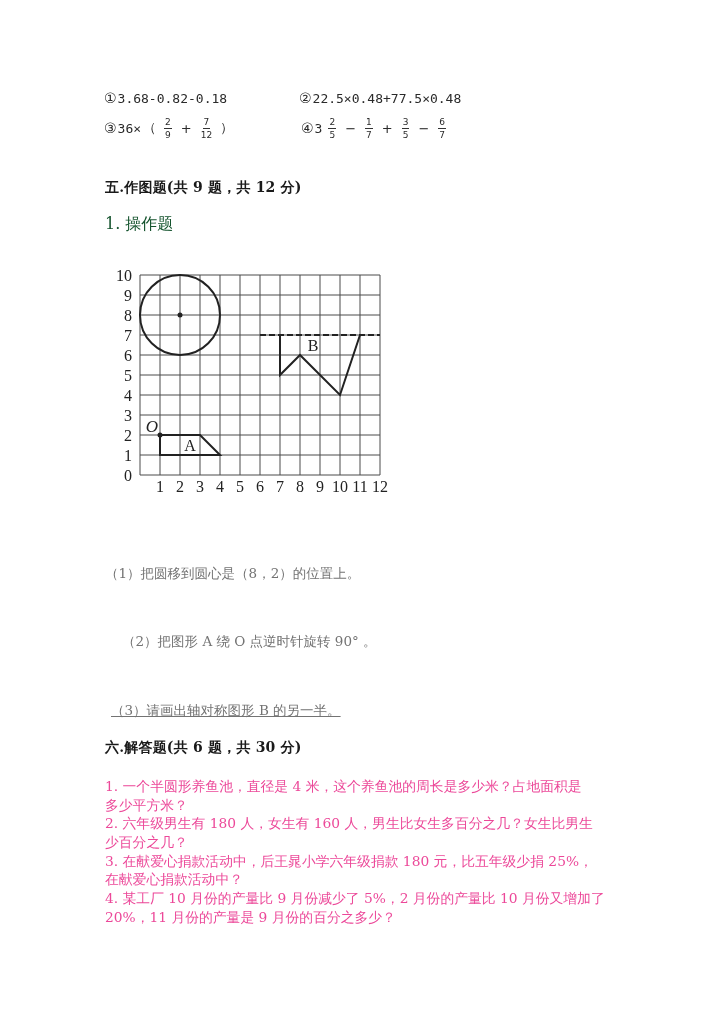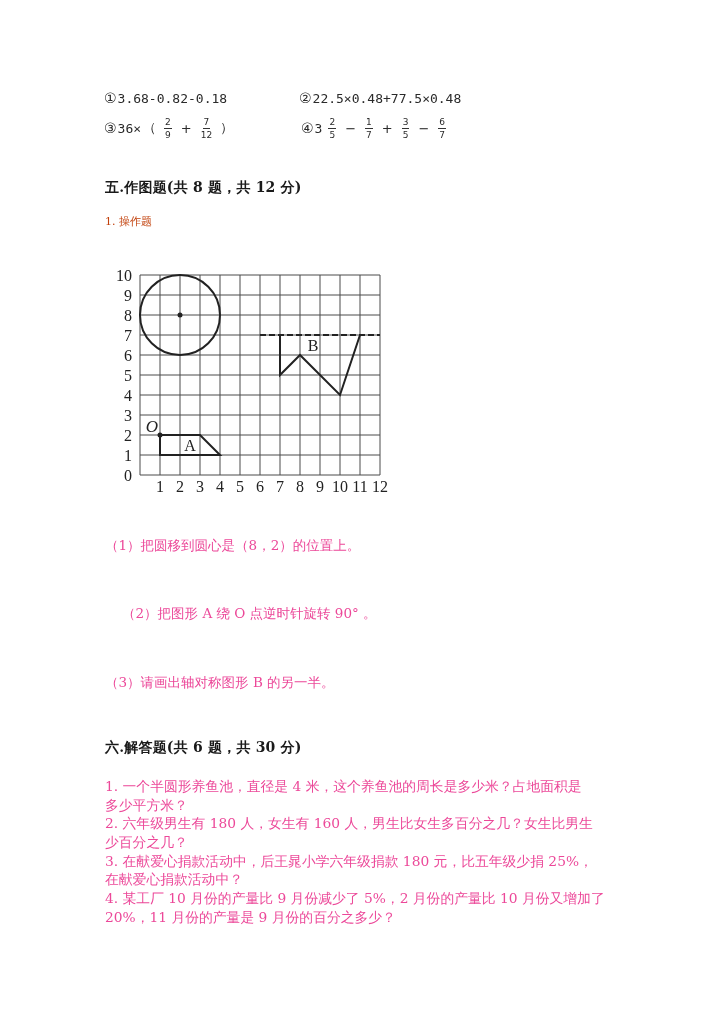--- a/index.html
+++ b/index.html
@@ -24,22 +24,22 @@
     .frac .num { border-bottom: 1px solid #333; padding: 0 1px 1px 1px; }
     .frac .den { padding-top: 1px; }
     .op { margin: 0 3px; font-family: "DejaVu Sans", sans-serif; font-size: 13px; }
     .paren { margin: 0 2px; }
 
     
     .section-heading {
       font-weight: bold; font-size: 14px; color: #1a1a1a; white-space: nowrap;
       letter-spacing: 0.2px;
     }
-    .task-title { font-size: 11px; color: #c2410c; white-space: nowrap; }
-    .subq { font-size: 13.5px; color: #ec4899; white-space: nowrap; }
+    .task-title { font-size: 16px; color: #14532d; white-space: nowrap; }
+    .subq { font-size: 13.5px; color: #737373; white-space: nowrap; margin-top: 28px; }
     .qline { font-size: 13.8px; color: #ec4899; white-space: nowrap; line-height: 18.7px; height: 18.7px; }
 
     #grid-figure { left: 100px; top: 255px; }
     #grid-figure text { font-family: "Liberation Serif", "DejaVu Serif", serif; fill: #222; }
   </style>
 </head>
 <body>
 
 <div class="abs calc" style="left:104px; top:83px;">
   <span class="circ">①</span>
@@ -83,21 +83,21 @@
     <span class="num">3</span>
     <span class="den">5</span>
   </span>
   <span class="op">−</span>
   <span class="frac">
     <span class="num">6</span>
     <span class="den">7</span>
   </span>
 </div>
 
-<div class="abs section-heading" style="left:105px; top:179px;">五.作图题(共 8 题，共 12 分)</div>
+<div class="abs section-heading" style="left:105px; top:179px;">五.作图题(共 9 题，共 12 分)</div>
 <div class="abs task-title" style="left:105px; top:214px;">1. 操作题</div>
 
 <svg id="grid-figure" class="abs" width="300" height="250" viewBox="0 0 300 250">
     <line x1="40" y1="220" x2="40" y2="20" stroke="#4a4a4a" stroke-width="1"></line>
     <line x1="60" y1="220" x2="60" y2="20" stroke="#4a4a4a" stroke-width="1"></line>
     <line x1="80" y1="220" x2="80" y2="20" stroke="#4a4a4a" stroke-width="1"></line>
     <line x1="100" y1="220" x2="100" y2="20" stroke="#4a4a4a" stroke-width="1"></line>
     <line x1="120" y1="220" x2="120" y2="20" stroke="#4a4a4a" stroke-width="1"></line>
     <line x1="140" y1="220" x2="140" y2="20" stroke="#4a4a4a" stroke-width="1"></line>
     <line x1="160" y1="220" x2="160" y2="20" stroke="#4a4a4a" stroke-width="1"></line>
@@ -147,21 +147,21 @@
     <text x="90" y="196" text-anchor="middle" font-size="16">A</text>
     <circle cx="60" cy="180" r="2.5" fill="#222"></circle>
     <text x="52" y="177" text-anchor="middle" font-size="17" font-style="italic">O</text>
     <line x1="160" y1="80" x2="280" y2="80" stroke="#222" stroke-width="2" stroke-dasharray="6 3"></line>
     <polyline points="180,80 180,120 200,100 240,140 260,80" fill="none" stroke="#222" stroke-width="2"></polyline>
     <text x="213" y="96" text-anchor="middle" font-size="16">B</text>
   </svg>
 
 <div class="abs subq" style="left:105px; top:537px;">（1）把圆移到圆心是（8，2）的位置上。</div>
 <div class="abs subq" style="left:122px; top:605px;">（2）把图形 A 绕 O 点逆时针旋转 90° 。</div>
-<div class="abs subq" style="left:105px; top:674px;">（3）请画出轴对称图形 B 的另一半。</div>
+<div class="abs subq" style="left:111px; top:674px;text-decoration:underline;">（3）请画出轴对称图形 B 的另一半。</div>
 
 <div class="abs section-heading" style="left:105px; top:739px;">六.解答题(共 6 题，共 30 分)</div>
 
 <div class="abs" style="left:105px; top:777px;">
   <div>
     <div class="qline">1. 一个半圆形养鱼池，直径是 4 米，这个养鱼池的周长是多少米？占地面积是</div>
     <div class="qline">多少平方米？</div>
   </div>
   <div>
     <div class="qline">2. 六年级男生有 180 人，女生有 160 人，男生比女生多百分之几？女生比男生</div>

